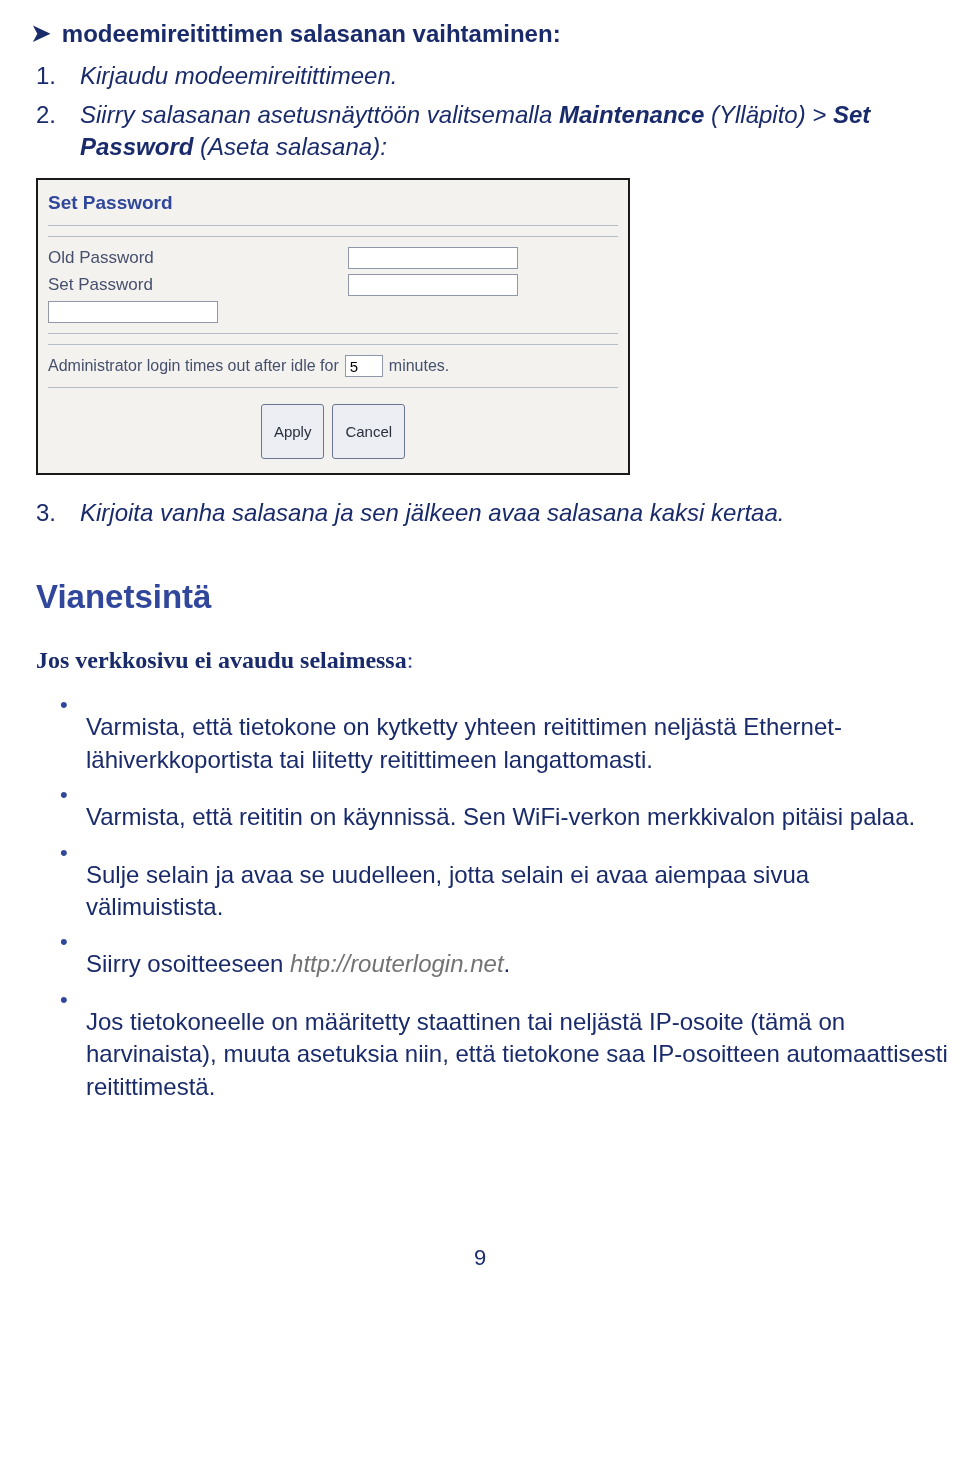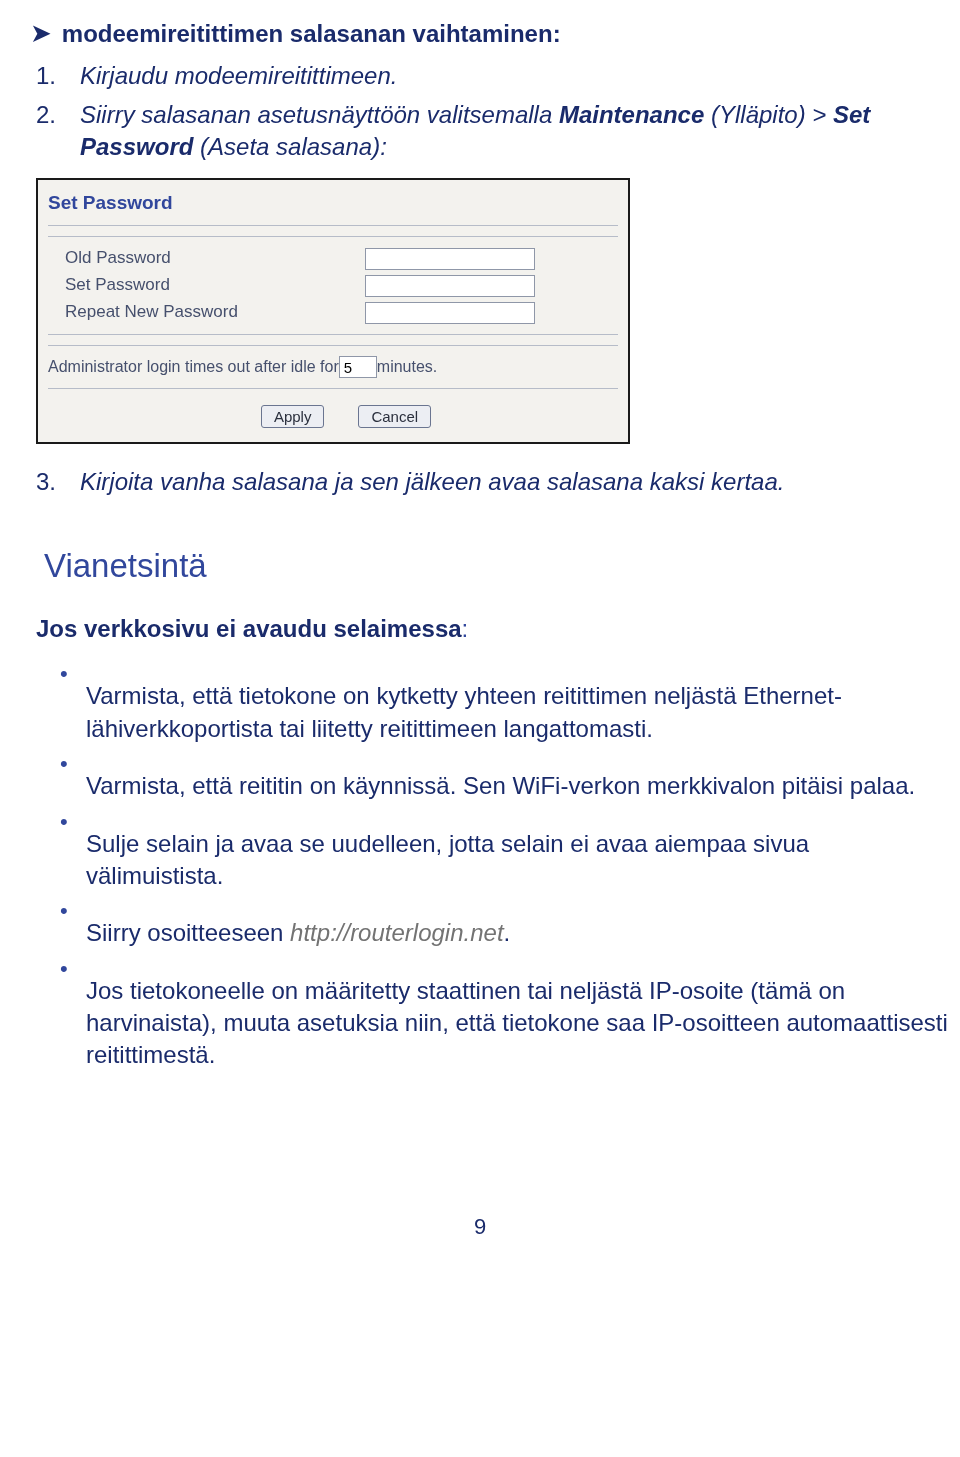--- a/index.html
+++ b/index.html
@@ -59,43 +59,43 @@
   }
   .shot-title {
     font-weight: bold;
     color: #31479c;
     font-size: 19px;
     margin: 2px 0 6px 0;
   }
   .hr { border: none; border-top: 1px solid #b6bcc8; margin: 10px 0; }
   .shot-row {
     display: flex;
-    align-items: flex-end;
-    margin: 4px 17px;
+    align-items: flex-start;
+    margin: 4px 0;
   }
   .shot-label {
     width: 300px;
     flex: 0 0 300px;
     color: #46506d;
   }
   .shot-input {
     width: 170px;
     height: 22px;
     border: 1px solid #8f97a8;
     background: #ffffff;
     font-size: 15px;
     padding: 0 4px;
     box-sizing: border-box;
   }
   .shot-timeout {
     color: #46506d;
     font-size: 16px;
     display: flex;
     align-items: center;
-    gap: 0;
+    gap: 6px;
     margin-top: 4px;
   }
   .shot-timeout .small-input {
     width: 38px;
     height: 22px;
     border: 1px solid #8f97a8;
     background: #ffffff;
     font-size: 15px;
     text-align: left;
     padding: 0 4px;
@@ -104,36 +104,36 @@
   .shot-buttons {
     display: flex;
     justify-content: center;
     gap: 8px;
     margin-top: 16px;
   }
   .shot-btn {
     border: 1px solid #6a7590;
     background: #eceef3;
     font-size: 15px;
-    padding: 2px 12px;
+    padding: 18px 12px;
     border-radius: 3px;
     color: #2a2f3d;
     cursor: pointer;
-    margin-left: 26px;
   }
 
   .section-heading {
     color: #31479c;
     font-size: 33px;
-    margin: 46px 0 24px 36px;
-    font-weight: normal;
+    margin: 46px 0 24px 28px;
+    font-weight: bold;
   }
 
   .sub-statement {
     margin: 0 0 14px 28px;
+    font-family: Liberation Serif, serif;
   }
   .colon-blue { color: #31479c; }
 
   .ul {
     margin: 0 0 0 52px;
   }
   .ul-item {
     display: flex;
     margin: 4px 0;
   }
@@ -190,21 +190,20 @@
 
     <div class="shot-row">
       <div class="shot-label">Old Password</div>
       <input class="shot-input" type="text" style="">
     </div>
     <div class="shot-row">
       <div class="shot-label">Set Password</div>
       <input class="shot-input" type="text" style="">
     </div>
     <div class="shot-row">
-      <div class="shot-label">Repeat New Password</div>
       <input class="shot-input" type="text" style="">
     </div>
 
     <hr class="hr">
     <hr class="hr">
 
     <div class="shot-timeout">
       <span>Administrator login times out after idle for</span>
       <input class="small-input" type="text" value="5" style="">
       <span>minutes.</span>

